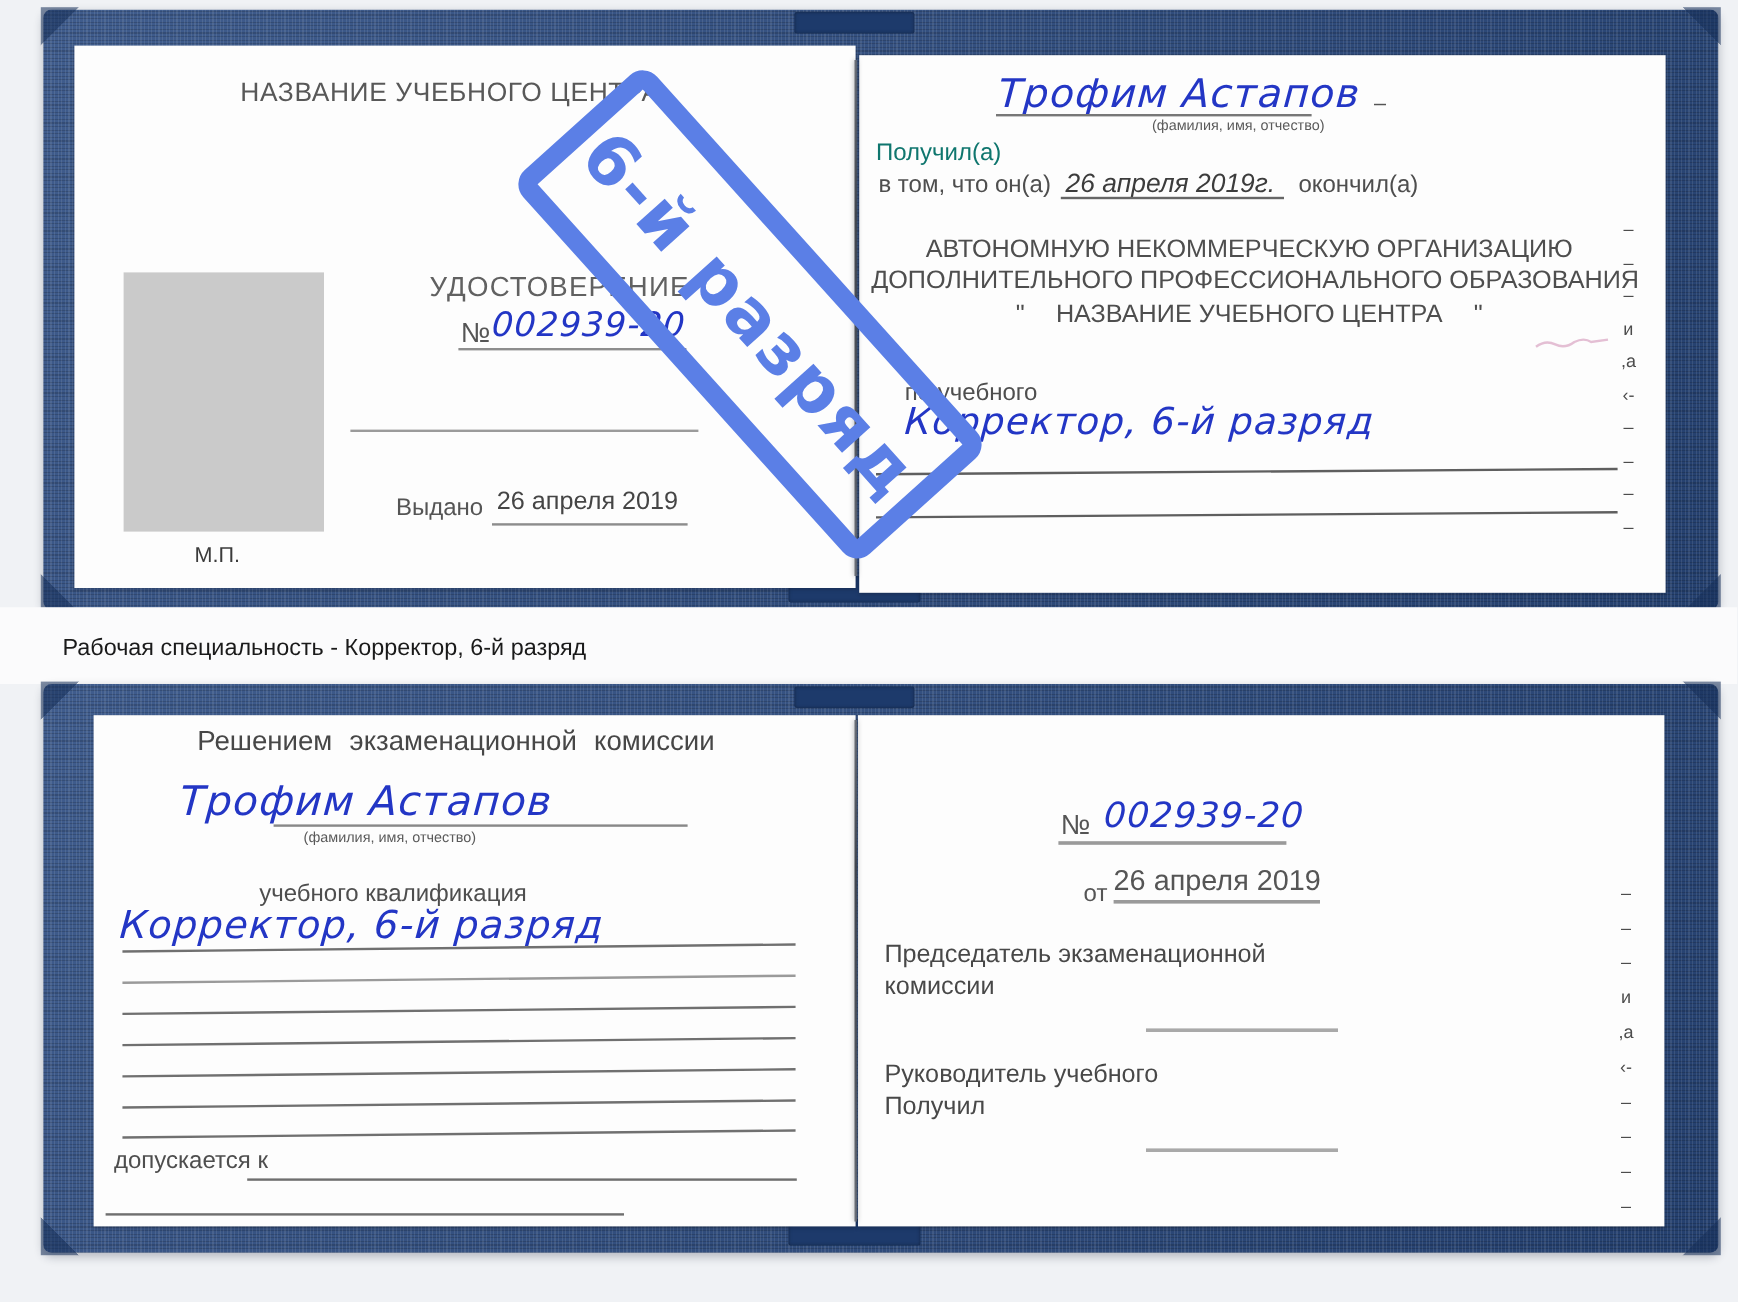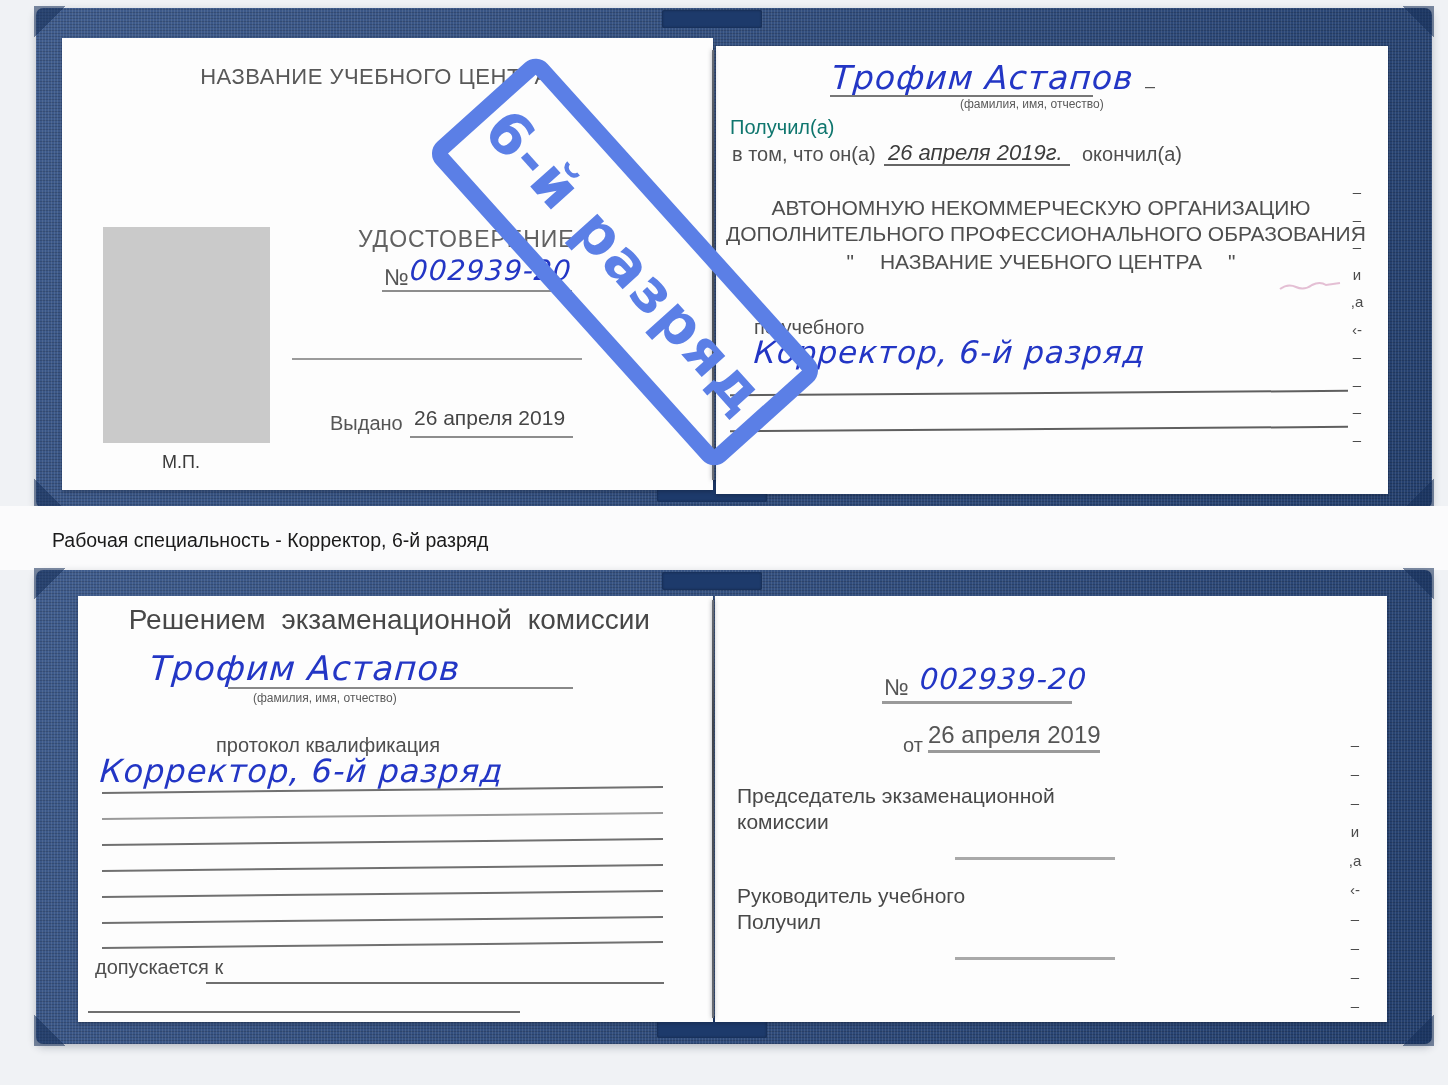--- a/index.html
+++ b/index.html
@@ -122,25 +122,25 @@
     <div class="fold bl"></div>
     <div class="fold br"></div>
   </div>
   <div class="spine-tab" style="left:662px;top:572px;width:100px;height:18px;"></div>
   <div class="spine-tab" style="left:657px;top:1016px;width:110px;height:22px;"></div>
 
   <div class="page" style="left:78px;top:596px;width:635px;height:426px;"></div>
   <div class="page" style="left:715px;top:596px;width:672px;height:426px;"></div>
   <div class="spine-line" style="left:712px;top:600px;height:418px;"></div>
 
-  <div class="lbl center" style="left:110px;top:604px;width:540px;font-size:28px;color:#474747;word-spacing:8px;text-align:right;">Решением экзаменационной комиссии</div>
+  <div class="lbl center" style="left:110px;top:604px;width:540px;font-size:23px;color:#474747;word-spacing:8px;">Решением экзаменационной комиссии</div>
   <div class="hand" style="left:150px;top:648px;font-size:34px;">Трофим Астапов</div>
   <div class="rule" style="left:228px;top:687px;width:345px;height:1.5px;background:#888;"></div>
   <div class="hint" style="left:253px;top:691px;">(фамилия, имя, отчество)</div>
-  <div class="lbl" style="left:216px;top:734px;font-size:20px;">протокол квалификация</div>
+  <div class="lbl" style="left:216px;top:734px;font-size:20px;">учебного квалификация</div>
   <div class="hand" style="left:100px;top:752px;font-size:32px;">Корректор, 6-й разряд</div>
 
   <div class="rule" style="left:102px;top:789px;width:561px;background:#707070;height:1.8px;transform:rotate(-.6deg);"></div>
   <div class="rule" style="left:102px;top:815px;width:561px;background:#9a9a9a;height:1.8px;transform:rotate(-.6deg);"></div>
   <div class="rule" style="left:102px;top:841px;width:561px;background:#707070;height:1.8px;transform:rotate(-.6deg);"></div>
   <div class="rule" style="left:102px;top:867px;width:561px;background:#707070;height:1.8px;transform:rotate(-.6deg);"></div>
   <div class="rule" style="left:102px;top:893px;width:561px;background:#707070;height:1.8px;transform:rotate(-.6deg);"></div>
   <div class="rule" style="left:102px;top:919px;width:561px;background:#707070;height:1.8px;transform:rotate(-.6deg);"></div>
   <div class="rule" style="left:102px;top:944px;width:561px;background:#707070;height:1.8px;transform:rotate(-.6deg);"></div>
 

